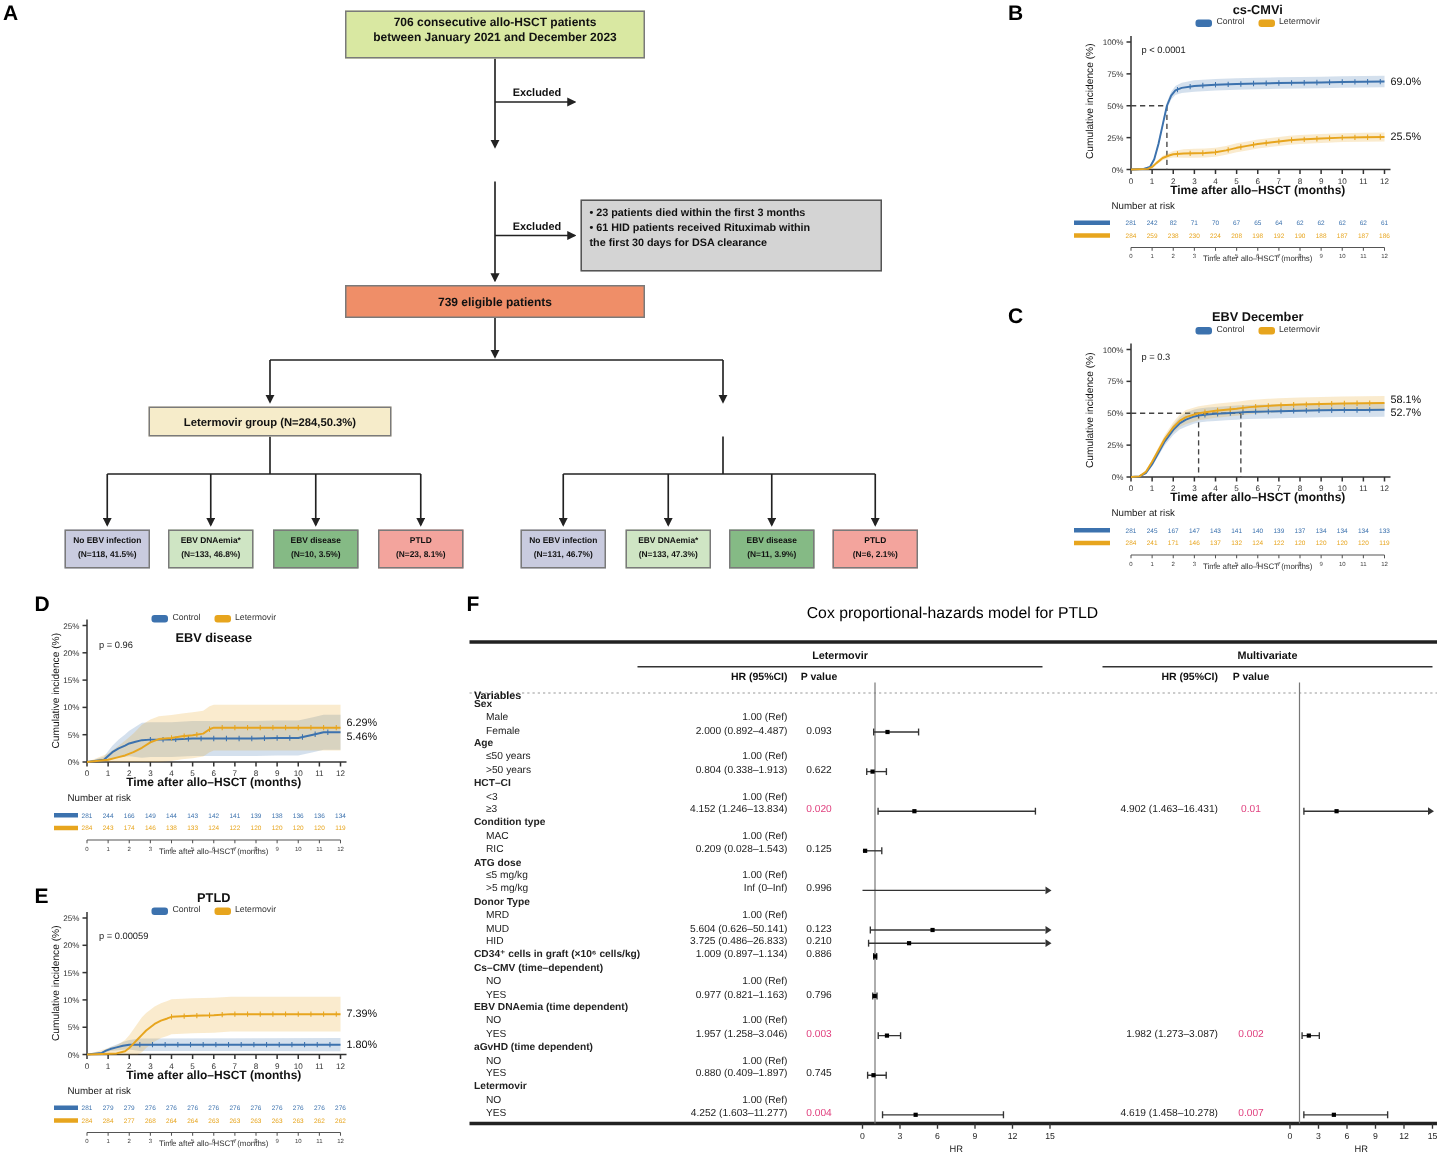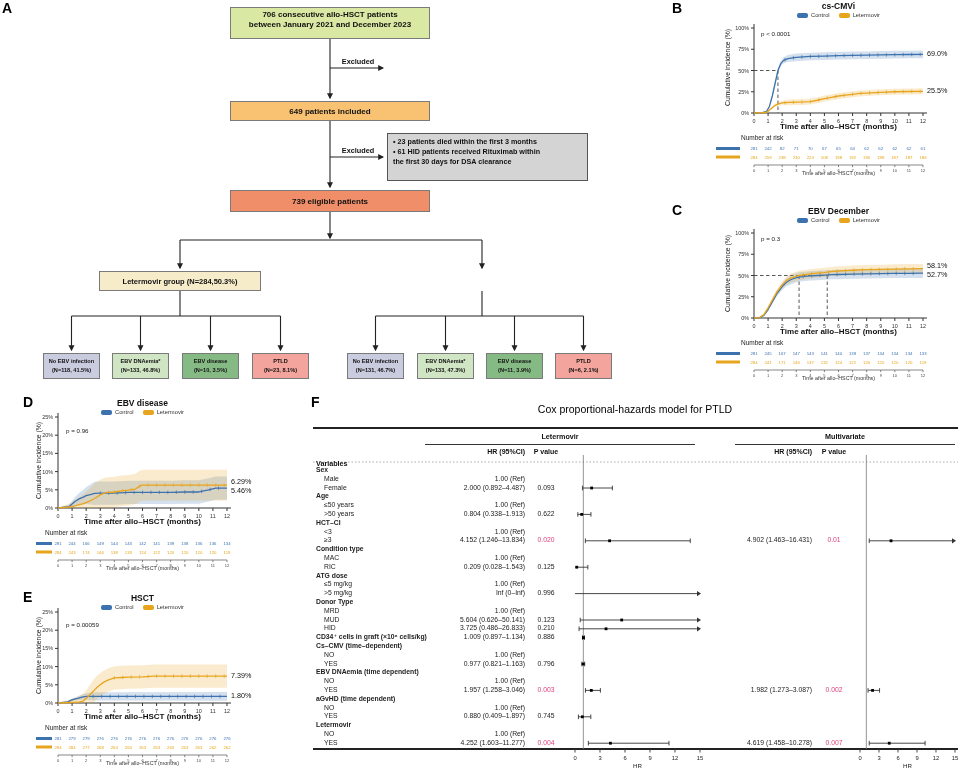--- a/index.html
+++ b/index.html
@@ -685,21 +685,20 @@
   <div class="abs pletter" style="left:2px;top:0px">A</div>
   <div class="abs pletter" style="left:672px;top:0px">B</div>
   <div class="abs pletter" style="left:672px;top:202px">C</div>
   <div class="abs pletter" style="left:23px;top:394px">D</div>
   <div class="abs pletter" style="left:23px;top:589px">E</div>
   <div class="abs pletter" style="left:311px;top:394px">F</div>
 
   <div class="fc-box fc-main" style="left: 230px; top: 7px; width: 200px; height: 32px; background-color: rgb(217, 232, 162);">706 consecutive allo-HSCT patients
 between January 2021 and December 2023</div>
   <div class="fc-excl" style="left:333px;top:57px;width:50px">Excluded</div>
-  <div class="fc-box fc-one" style="left: 230px; top: 101px; width: 200px; height: 20px; line-height: 19px; background-color: rgb(249, 193, 114);">649 patients included</div>
   <div class="fc-excl" style="left:333px;top:146px;width:50px">Excluded</div>
   <div class="fc-box fc-gray" style="left: 387px; top: 133px; width: 201px; height: 48px; background-color: rgb(212, 212, 212);">•  23 patients died within the first 3 months
 •  61 HID patients received Rituximab within
     the first 30 days for DSA clearance</div>
   <div class="fc-box fc-one" style="left: 230px; top: 190px; width: 200px; height: 22px; line-height: 21px; background-color: rgb(239, 142, 104);">739 eligible patients</div>
   <div class="fc-box fc-group" style="left: 99px; top: 271px; width: 162px; height: 20px; line-height: 19px; background-color: rgb(246, 236, 202);">Letermovir group  (N=284,50.3%)</div>
 
   <div class="fc-box fc-sub" style="left: 43px; top: 353px; width: 57px; height: 26px; background-color: rgb(201, 203, 223);">No EBV infection
 (N=118, 41.5%)</div>
   <div class="fc-box fc-sub" style="left: 112px; top: 353px; width: 57px; height: 26px; background-color: rgb(207, 229, 196);">EBV DNAemia*
@@ -745,38 +744,38 @@
         <span class="sw" style="background-color: rgb(231, 165, 30);"></span>
         <span>Letermovir</span>
       </span>
   </div>
   <div class="km-p" style="left:761px;top:235px">p = 0.3</div>
   <div class="km-ylabel" style="left:667px;top:270px;width:120px">Cumulative incidence (%)</div>
   <div class="km-xlabel" style="left:754px;top:327px;width:169px">Time after allo–HSCT (months)</div>
   <div class="km-risk" style="left:741px;top:339px">Number at risk</div>
   <div class="km-minix" style="left:754px;top:375px;width:169px">Time after allo–HSCT (months)</div>
 
-  <div class="km-title" style="left:58px;top:398px;width:169px">EBV disease</div>
+  <div class="km-title" style="left:58px;top:420px;width:169px">EBV disease</div>
   <div class="km-legend" style="left:58px;top:409px;width:169px">
     <span class="leg-item">
         <span class="sw" style="background-color: rgb(60, 114, 174);"></span>
         <span>Control</span>
       </span>
     <span class="leg-item">
         <span class="sw" style="background-color: rgb(231, 165, 30);"></span>
         <span>Letermovir</span>
       </span>
   </div>
   <div class="km-p" style="left:66px;top:427px">p = 0.96</div>
   <div class="km-ylabel" style="left:-12px;top:457px;width:100px">Cumulative incidence (%)</div>
   <div class="km-xlabel" style="left:58px;top:517px;width:169px">Time after allo–HSCT (months)</div>
   <div class="km-risk" style="left:45px;top:529px">Number at risk</div>
   <div class="km-minix" style="left:58px;top:565px;width:169px">Time after allo–HSCT (months)</div>
 
-  <div class="km-title" style="left:58px;top:593px;width:169px">HSCT</div>
+  <div class="km-title" style="left:58px;top:593px;width:169px">PTLD</div>
   <div class="km-legend" style="left:58px;top:604px;width:169px">
     <span class="leg-item">
         <span class="sw" style="background-color: rgb(60, 114, 174);"></span>
         <span>Control</span>
       </span>
     <span class="leg-item">
         <span class="sw" style="background-color: rgb(231, 165, 30);"></span>
         <span>Letermovir</span>
       </span>
   </div>

